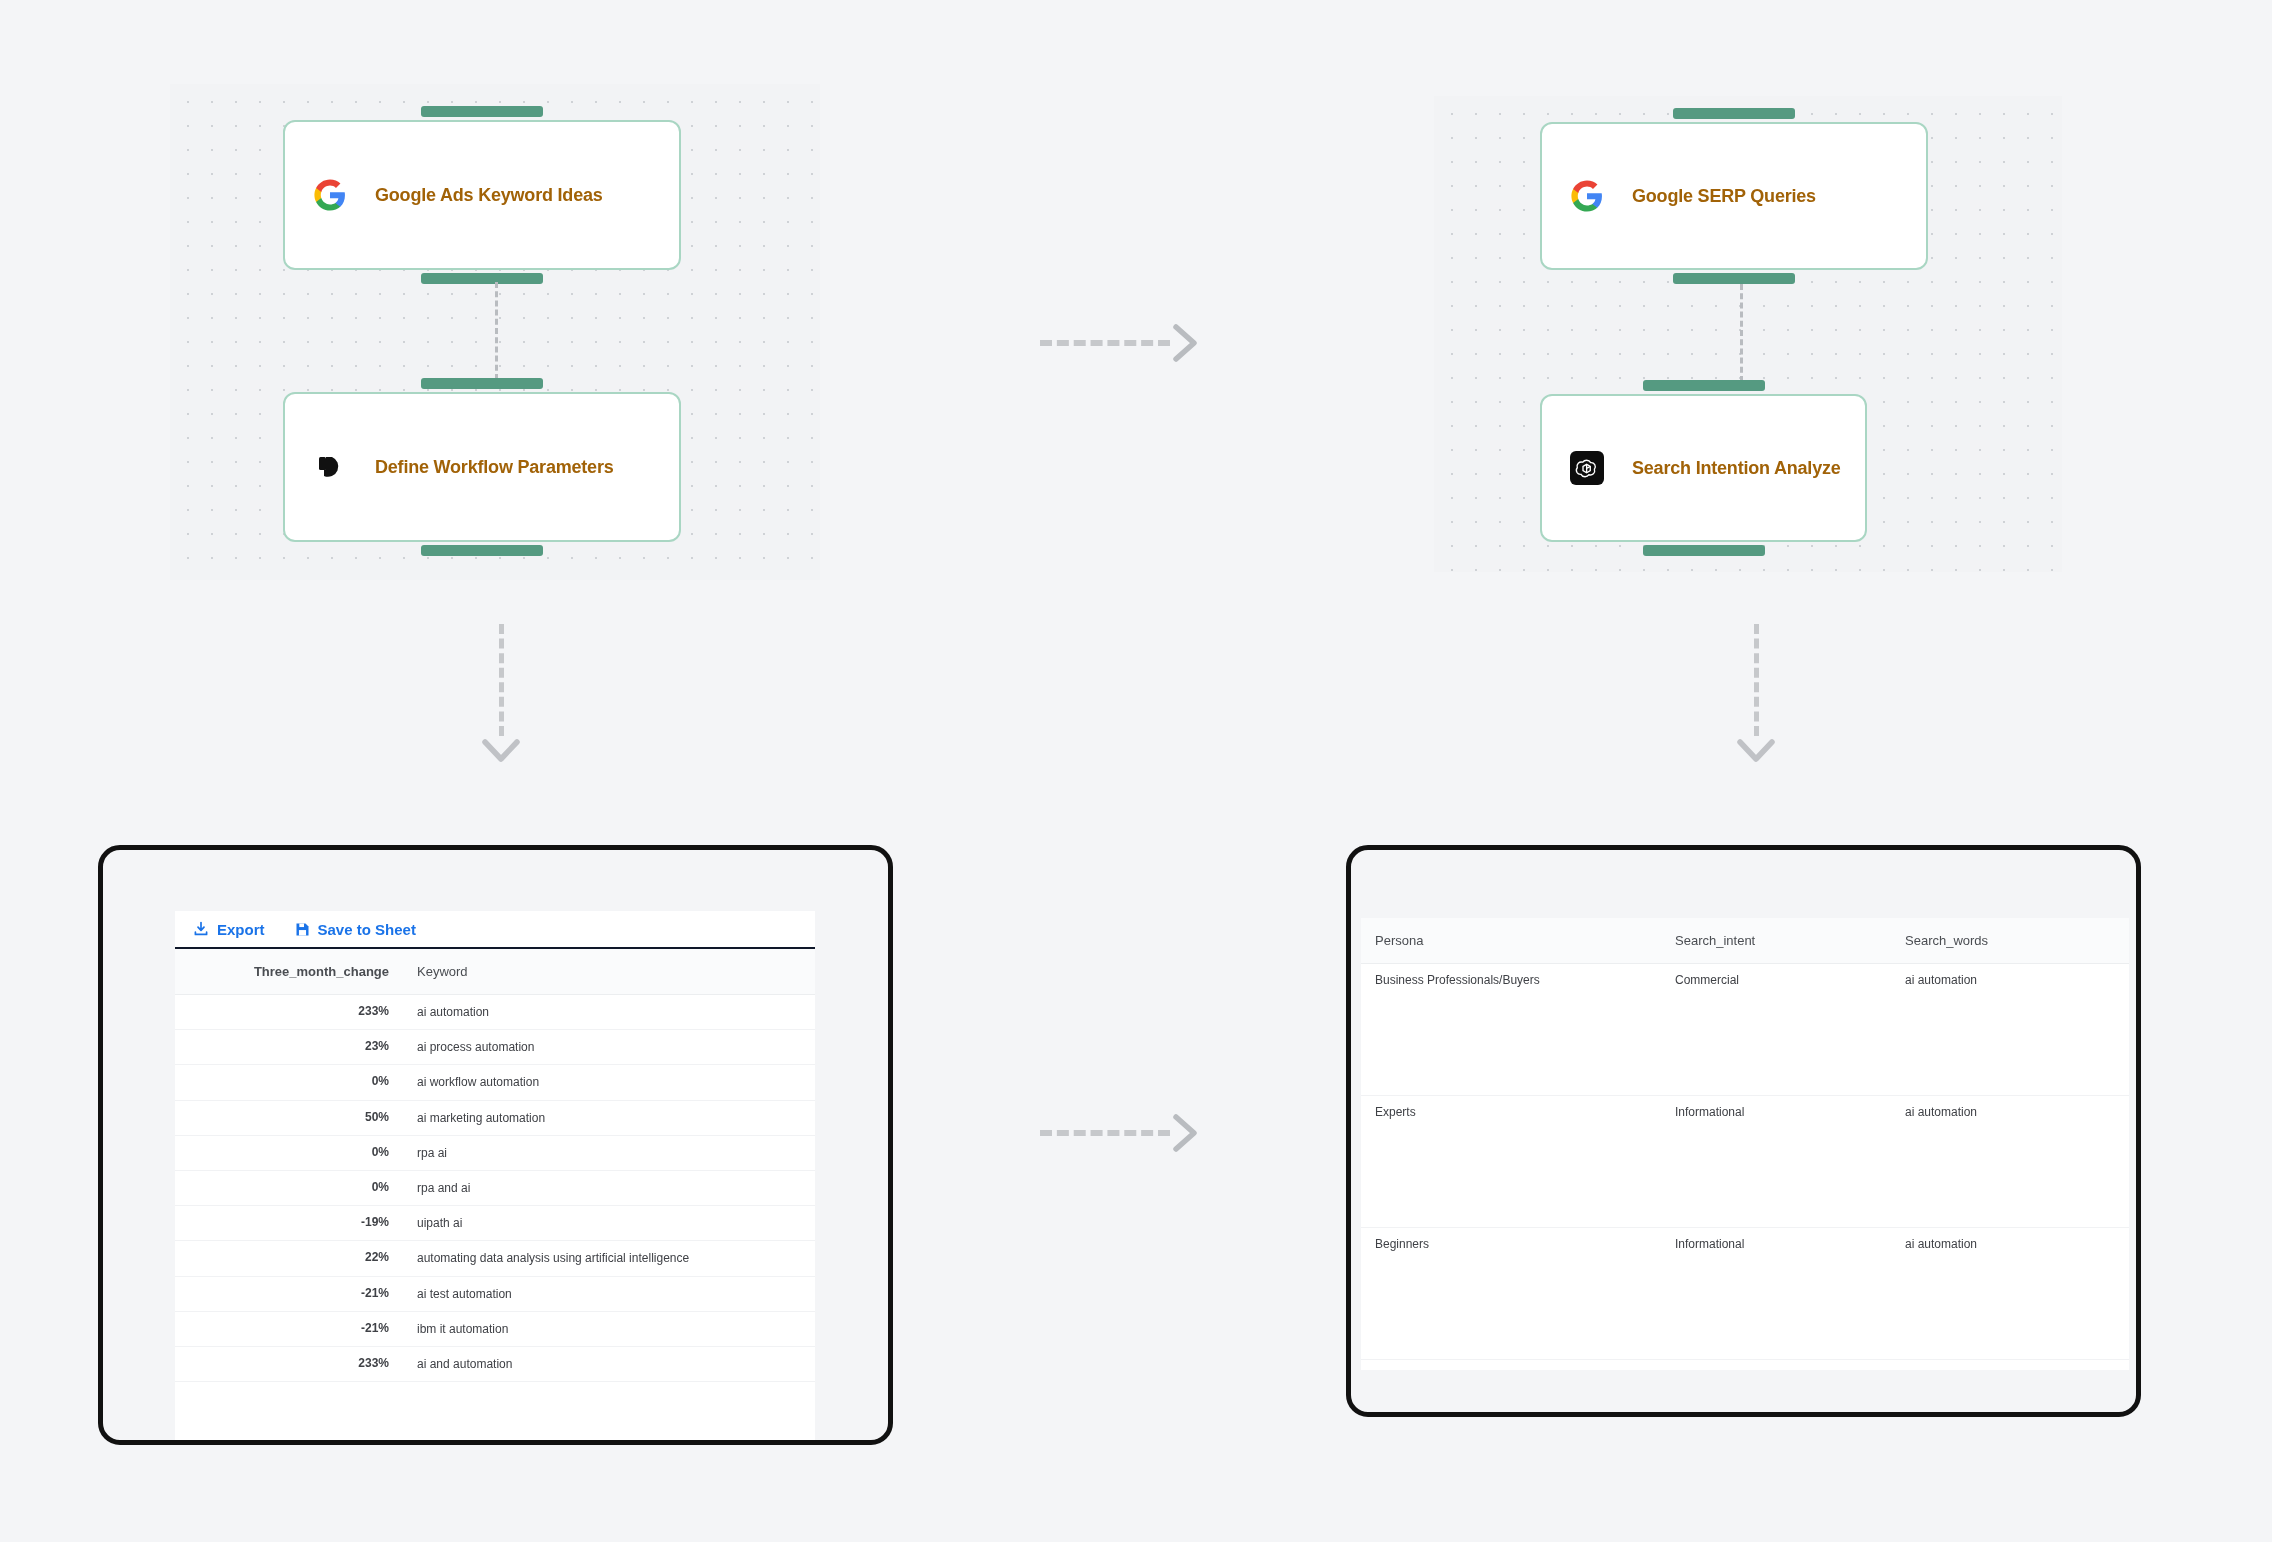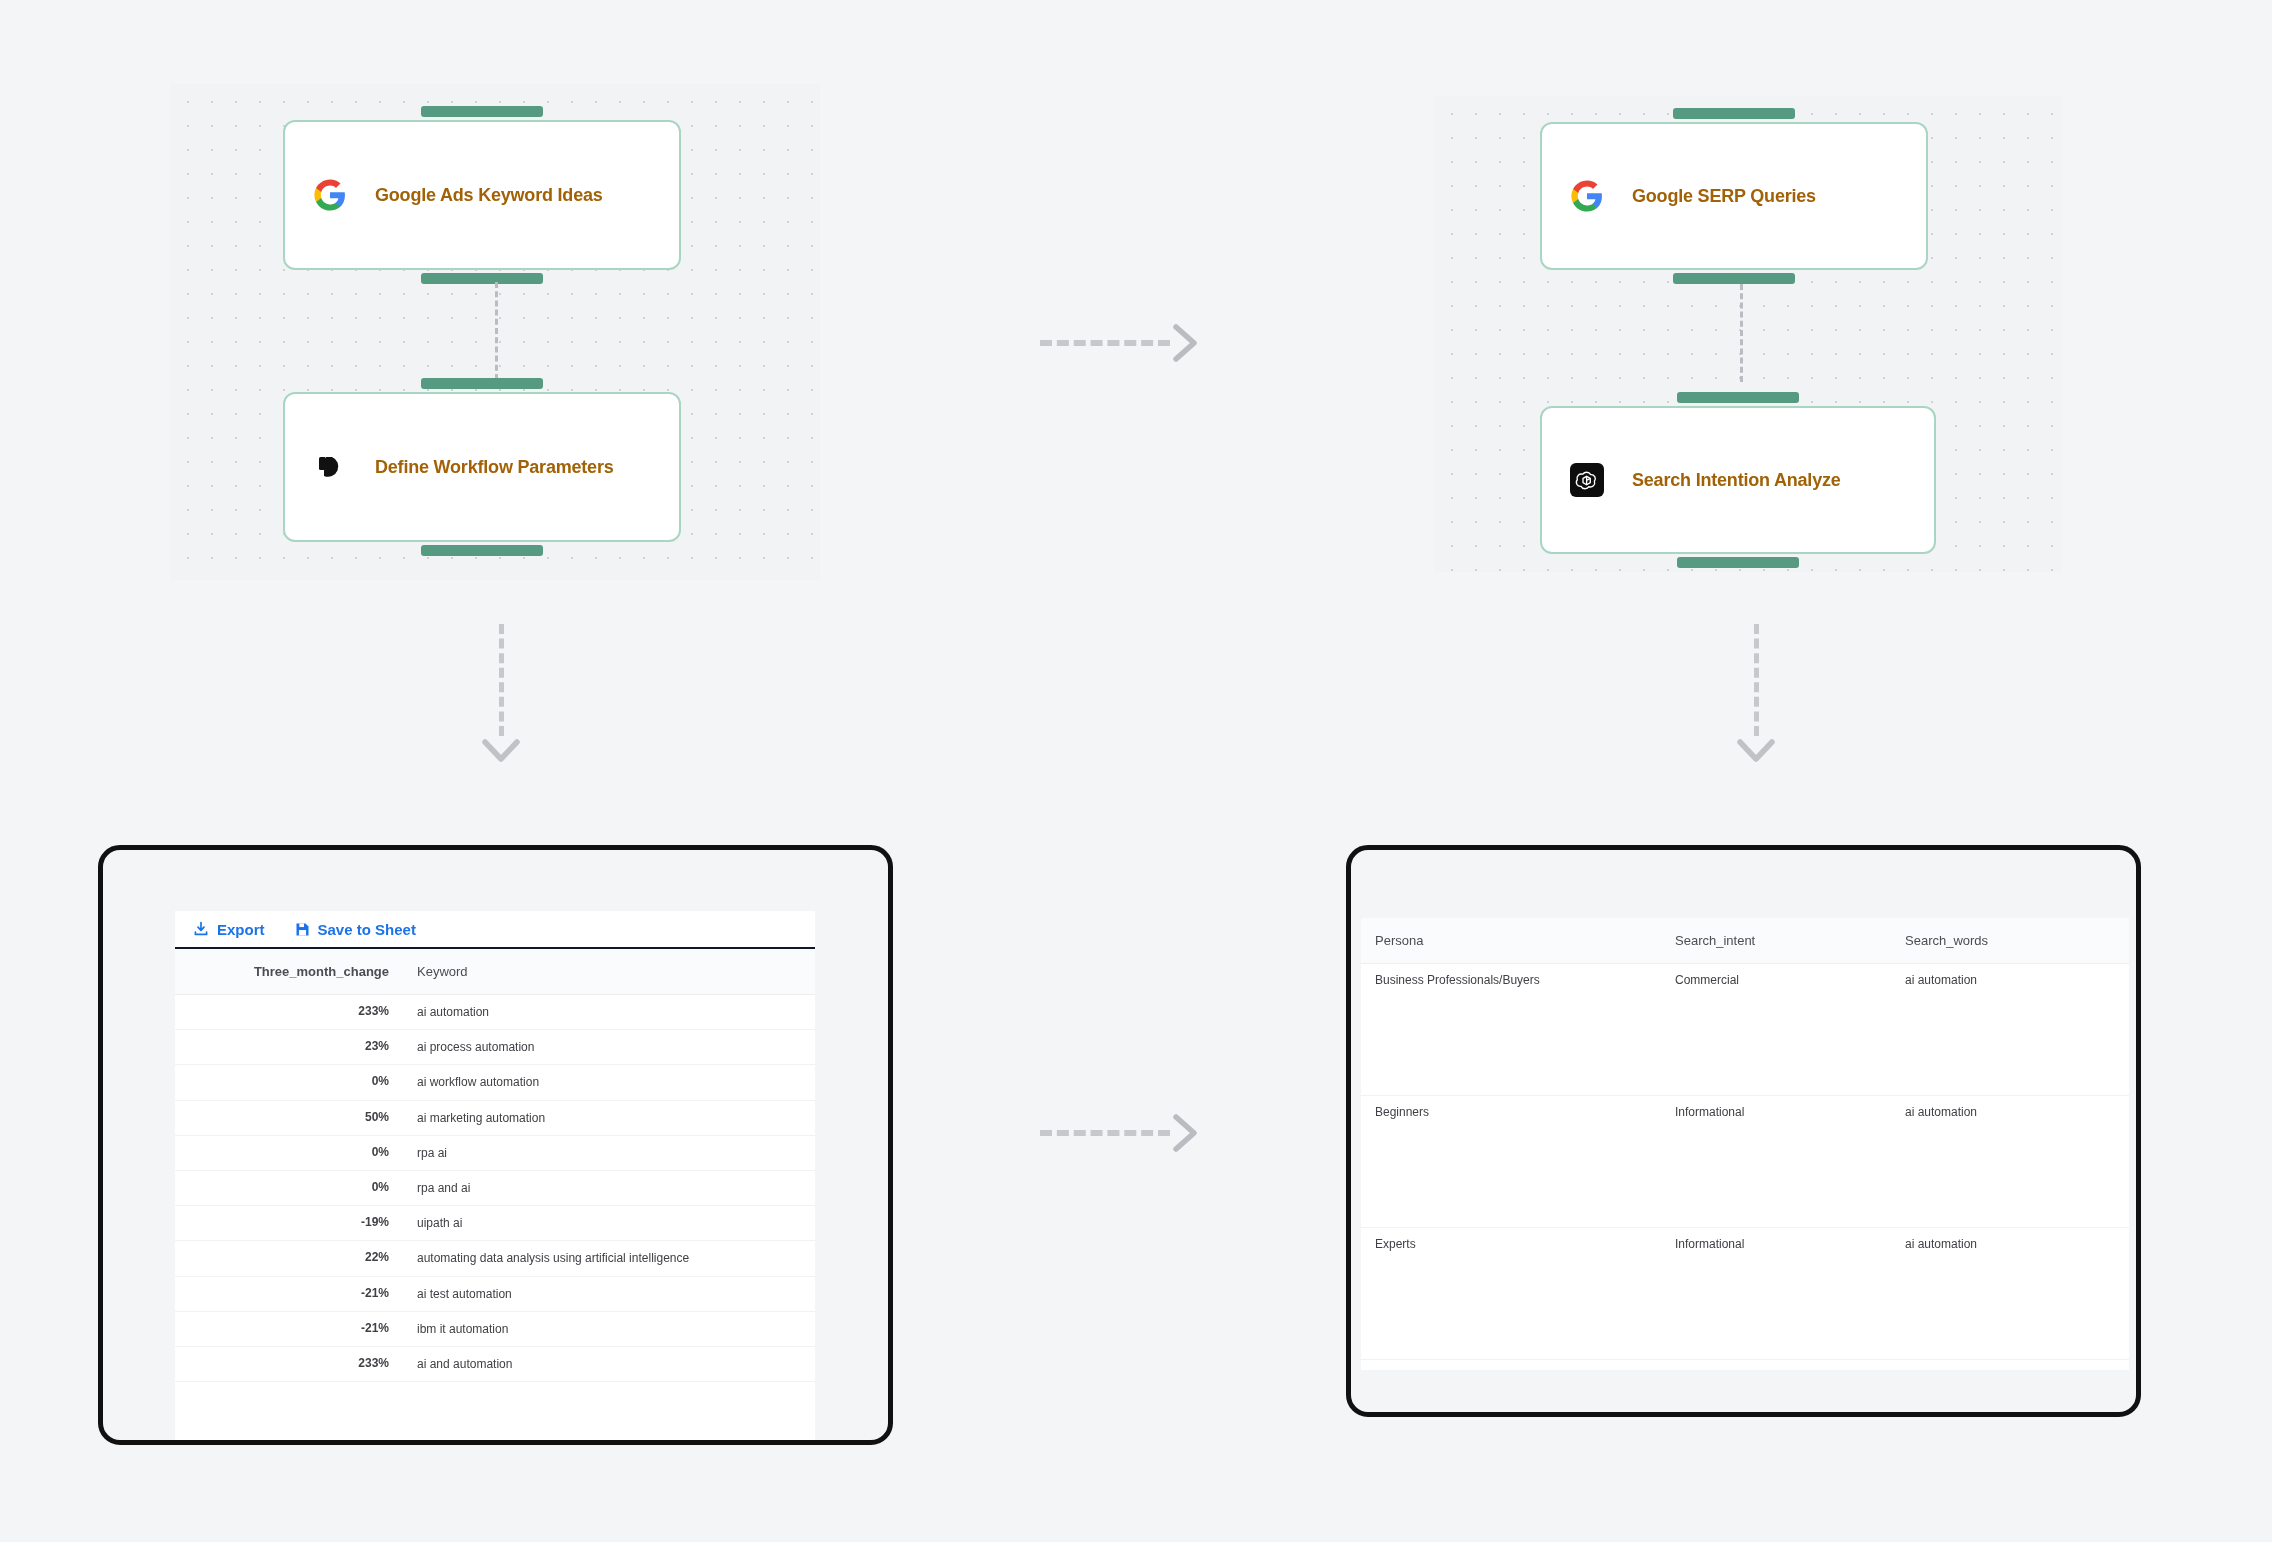--- a/index.html
+++ b/index.html
@@ -65,21 +65,21 @@
     font-size: 18px;
     font-weight: bold;
     color: #a16207;
     letter-spacing: -0.2px;
     white-space: nowrap;
   }
 
   #node-gads   { left: 283px;  top: 120px; width: 398px; height: 150px; }
   #node-params { left: 283px;  top: 392px; width: 398px; height: 150px; }
   #node-serp   { left: 1540px; top: 122px; width: 388px; height: 148px; }
-  #node-intent { left: 1540px; top: 406px; width: 396px; height: 148px; }
+  #node-intent { left: 1540px; top: 394px; width: 327px; height: 148px; }
 
   
   .inner-link {
     position: absolute;
     width: 0;
     border-left: 3px dashed #b9bcc0;
   }
   #link-left-inner  { left: 495px;  top: 282px; height: 98px; }
   #link-right-inner { left: 1740px; top: 284px; height: 98px; }
 
@@ -377,28 +377,28 @@
             <th class="c3">Search_words</th>
           </tr>
         </thead>
         <tbody id="personas-body">
             <tr>
               <td class="c1">Business Professionals/Buyers</td>
               <td class="c2">Commercial</td>
               <td class="c3">ai automation</td>
             </tr>
             <tr>
+              <td class="c1">Experts</td>
+              <td class="c2">Informational</td>
+              <td class="c3">ai automation</td>
+            </tr>
+            <tr>
               <td class="c1">Beginners</td>
               <td class="c2">Informational</td>
               <td class="c3">ai automation</td>
             </tr>
-            <tr>
-              <td class="c1">Experts</td>
-              <td class="c2">Informational</td>
-              <td class="c3">ai automation</td>
-            </tr>
           </tbody>
       </table>
 
     </div>
   </div>
 
 </div>
 
 </body></html>

